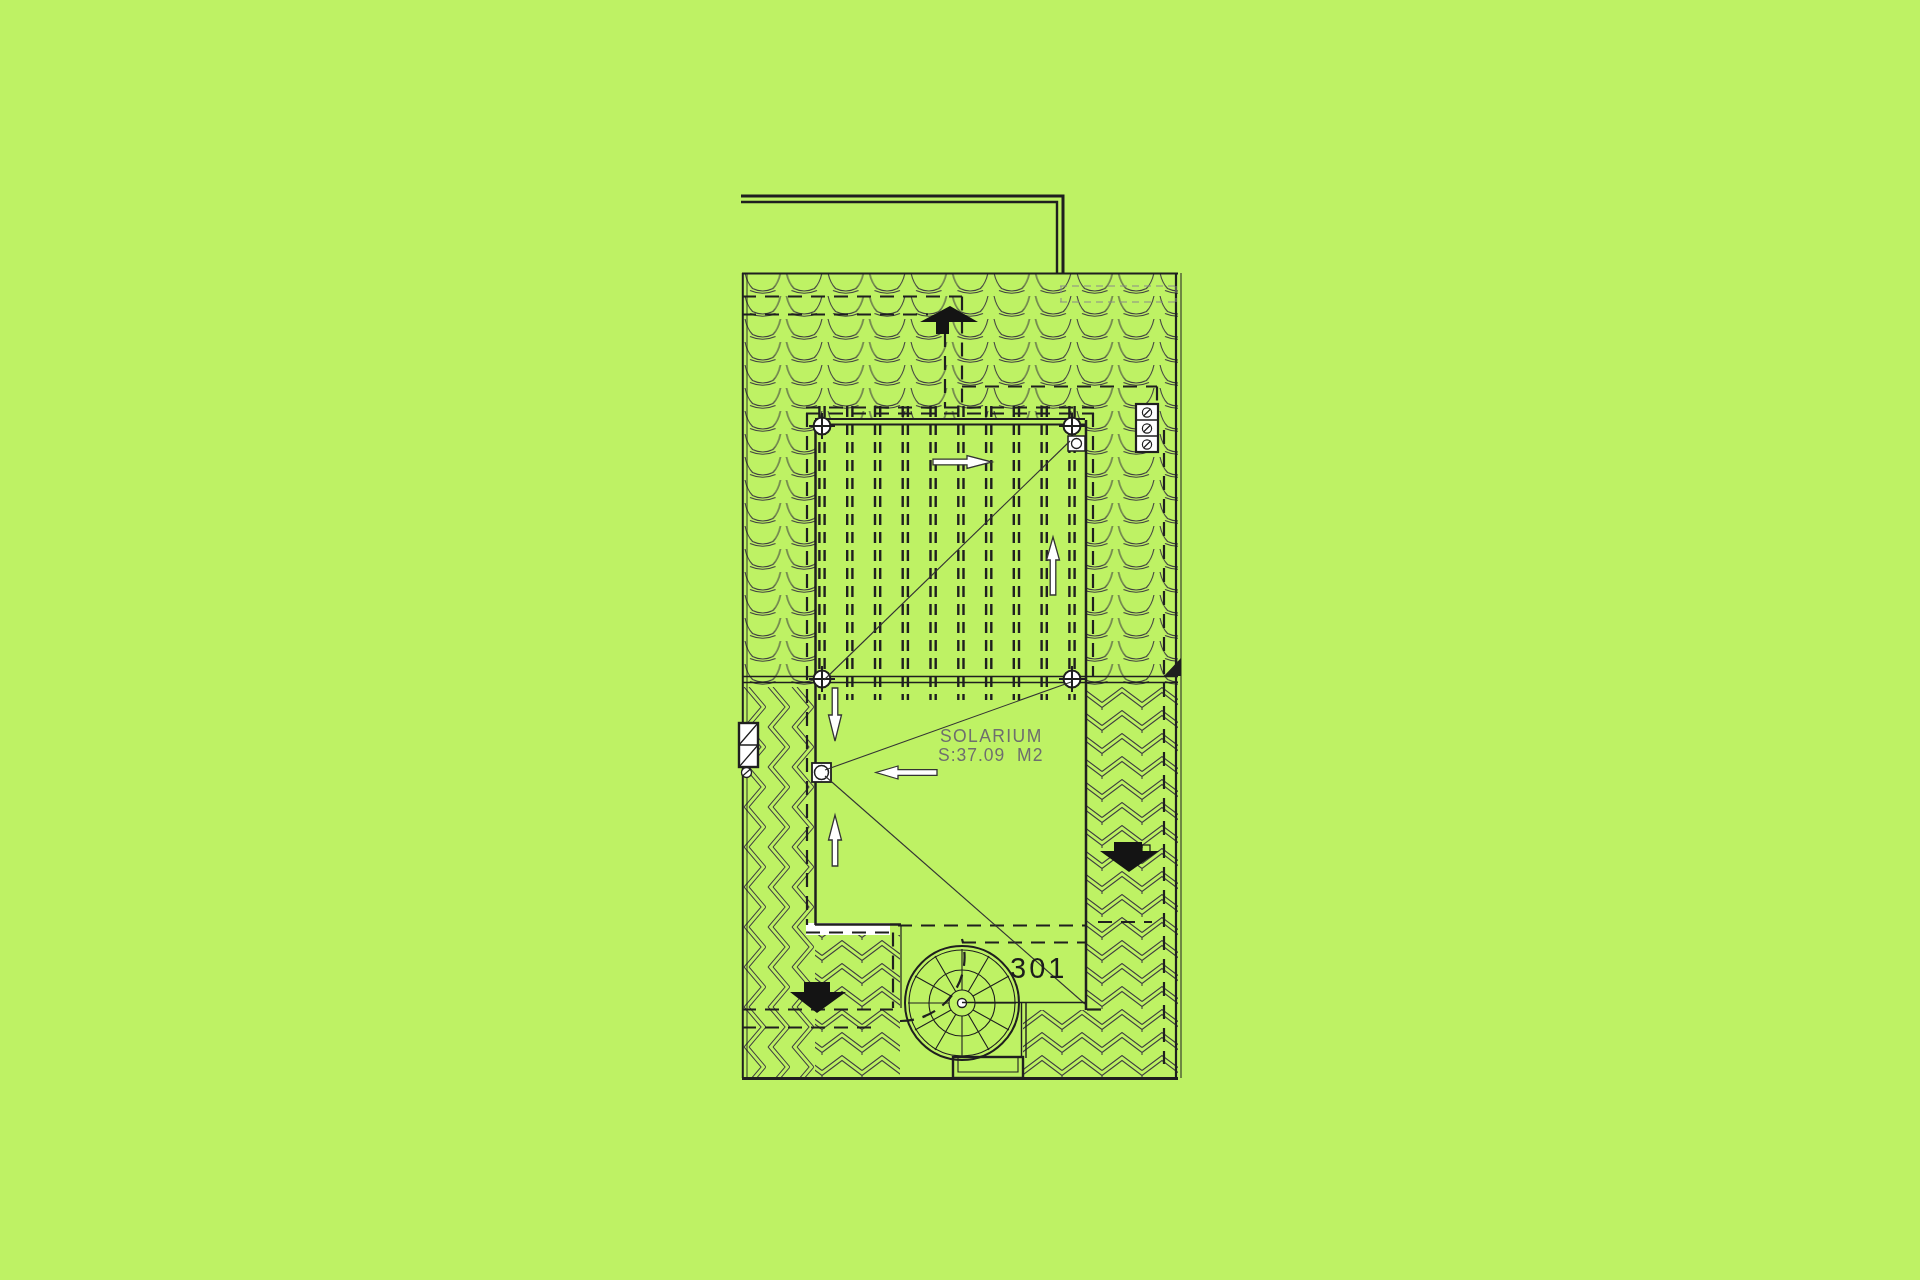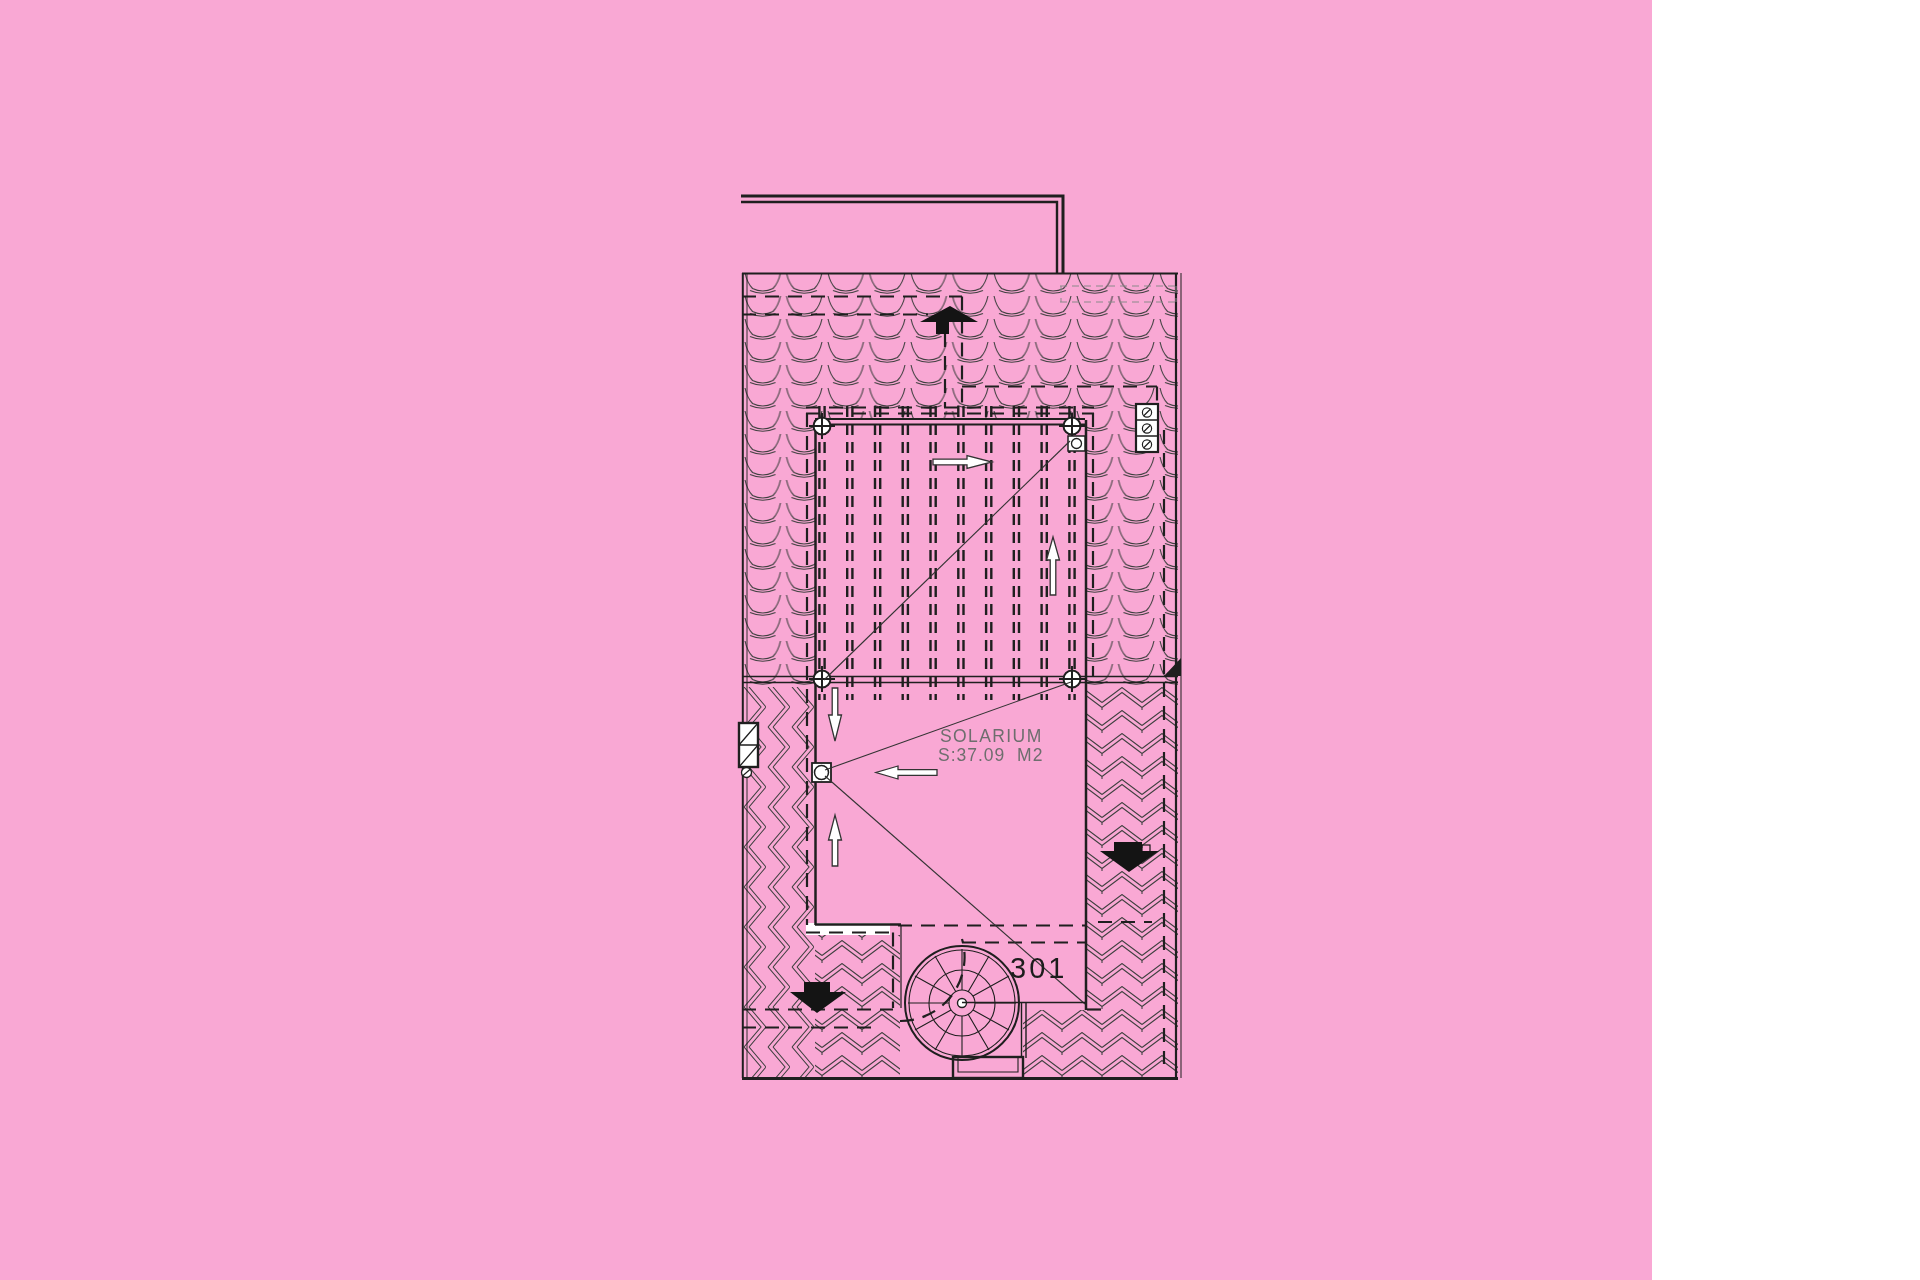--- a/index.html
+++ b/index.html
@@ -1,16 +1,16 @@
 <!DOCTYPE html>
 <html><head>
 <meta charset="utf-8">
 <style>
   html,body{margin:0;padding:0;background:#fff;}
-  #canvas{position:relative;width:1652px;height:1280px;background:#f9a8d4;overflow:hidden;
+  #canvas{position:relative;width:1920px;height:1280px;background:#bef264;overflow:hidden;
           font-family:"Liberation Sans", sans-serif;}
   #plan-svg{position:absolute;left:0;top:0;}
   text{font-family:"Liberation Sans", sans-serif;}
   .lbl{white-space:pre;}
 </style>
 </head>
 <body>
 
 <div id="canvas">
 <svg id="plan-svg" width="1920" height="1280" viewBox="0 0 1920 1280" xmlns="http://www.w3.org/2000/svg">

